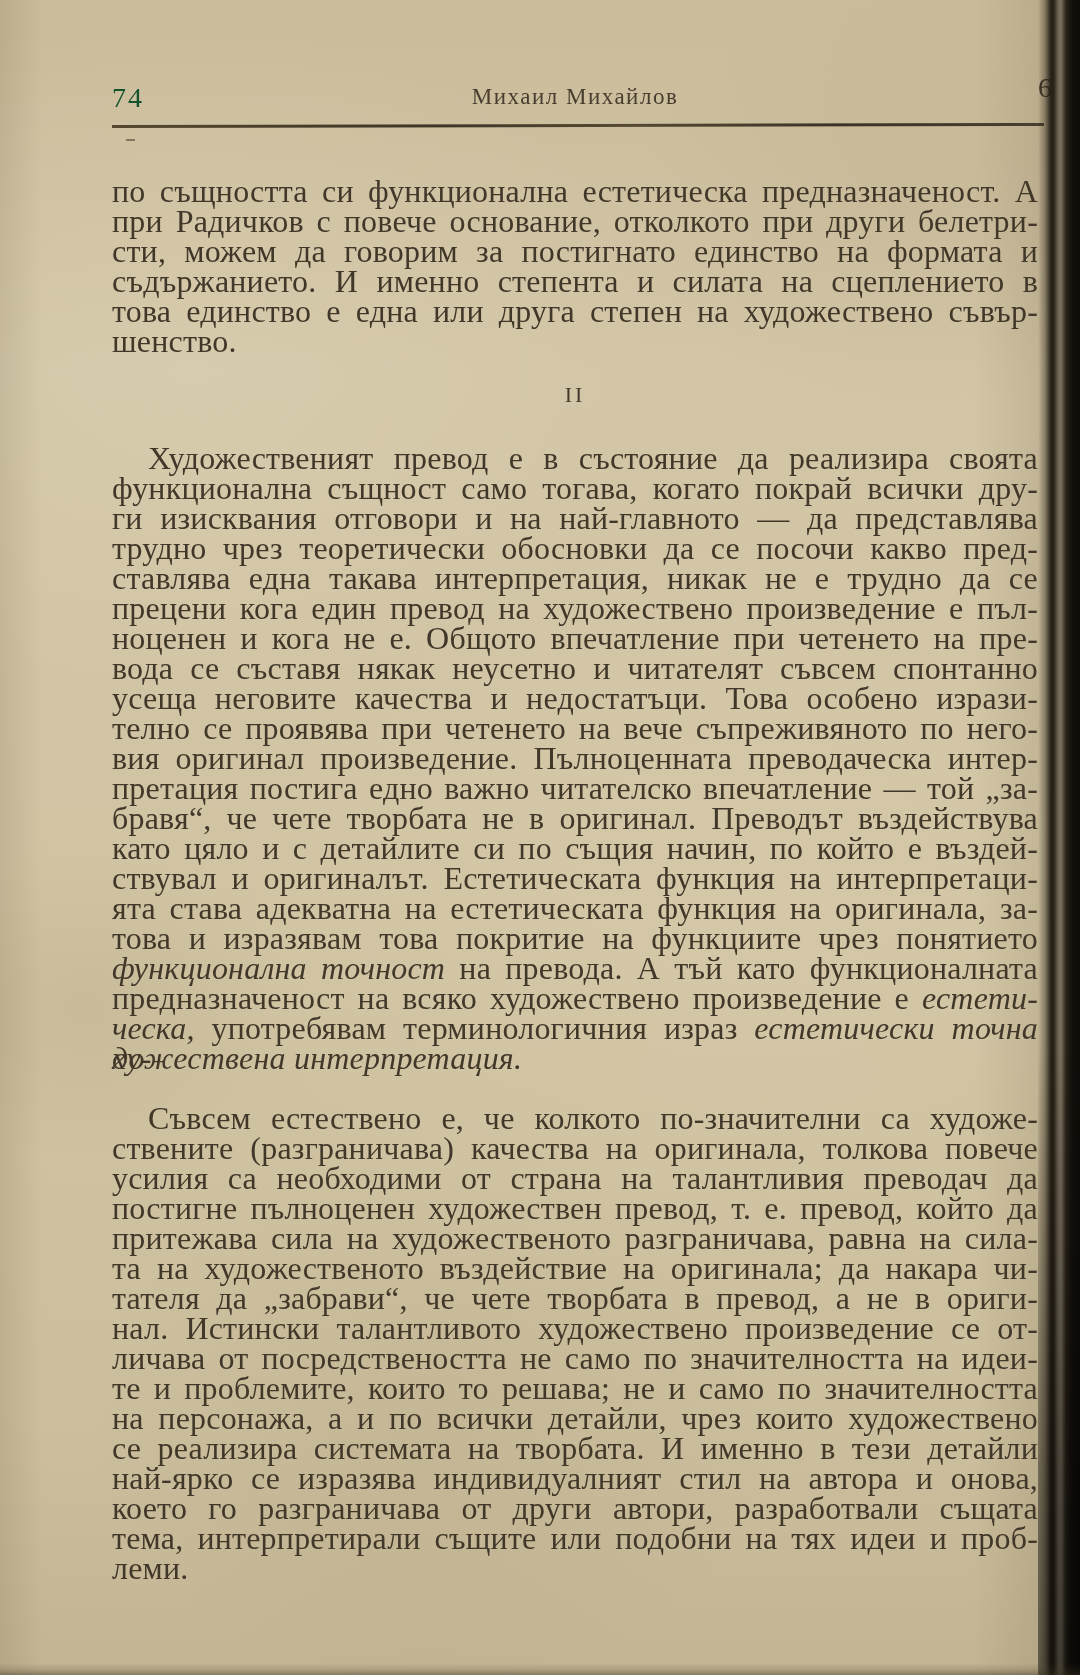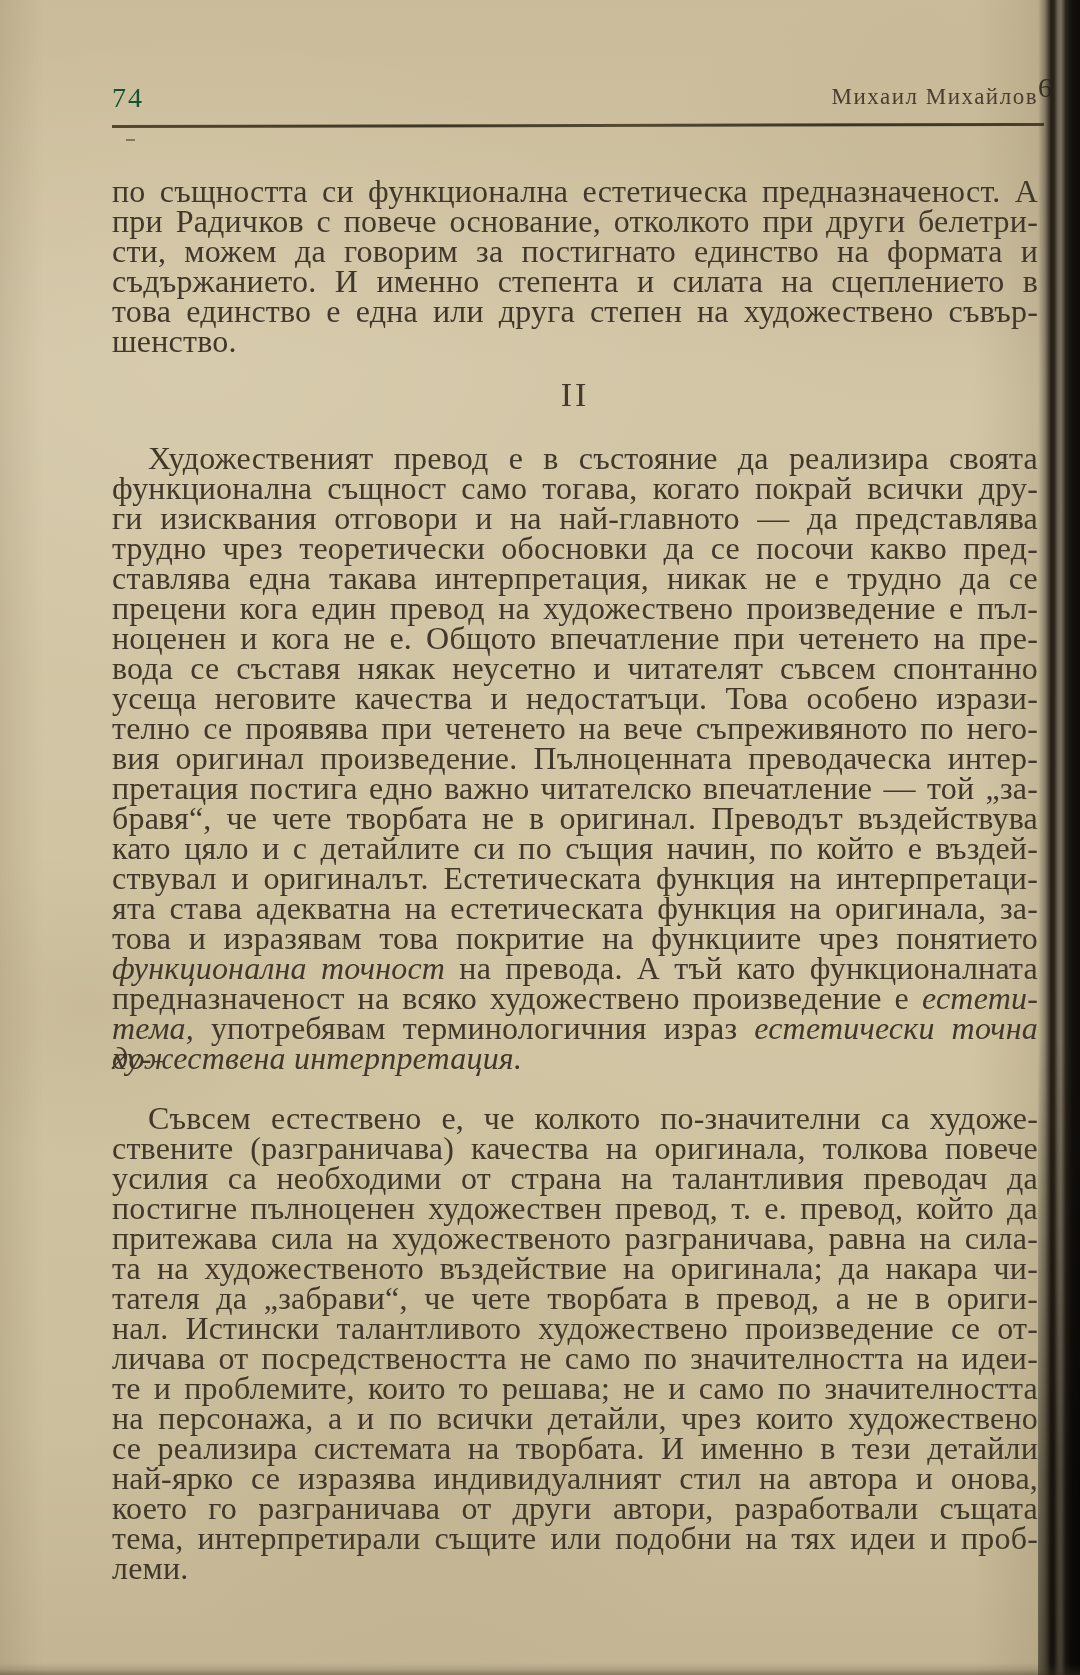--- a/index.html
+++ b/index.html
@@ -33,21 +33,21 @@
   }
   
   .bottom-edge{
     position:absolute;left:0;bottom:0;width:100%;height:12px;
     background:linear-gradient(180deg, rgba(72,61,40,0) 0%, rgba(72,61,40,.18) 55%, rgba(60,50,33,.45) 100%);
   }
   .header-num{position:absolute;font-size:28px;color:#14532d;}
   .page-number{left:112px;top:82px;letter-spacing:2px;}
   .corner-number{left:1038px;top:72px;color:#3d342a;}
   .running-title{
-    position:absolute;left:112px;top:84px;width:926px;text-align:right;
+    position:absolute;left:112px;top:84px;width:926px;text-align:center;
     font-size:23px;color:#483d2e;letter-spacing:1.5px;
   }
   .header-rule{
     position:absolute;left:112px;top:124px;width:932px;height:2.5px;
     background:linear-gradient(90deg,#55482f 0%, #3f3526 35%, #564a33 55%, #3c3326 78%, #4a3f2e 100%);
     transform:rotate(-0.12deg);
   }
   .stray-dash{
     position:absolute;left:126px;top:139px;width:9px;height:2px;background:rgba(70,58,40,.55);
   }
@@ -56,21 +56,21 @@
     font-size:32px;line-height:30px;color:#42382a;
     letter-spacing:.2px;
   }
   .para .ln{text-align:justify;text-align-last:justify;height:30px;overflow:visible;}
   .para .ln.last{text-align-last:left;}
   .para.indent .ln:first-child{text-indent:36px;}
   .it{font-style:italic;margin-top:6px;}
   #p1{top:176px;}
   .section-heading{
     position:absolute;left:112px;top:380px;width:926px;text-align:center;
-    font-size:34px;line-height:30px;color:#453a2b;letter-spacing:3px;
+    font-size:22px;line-height:30px;color:#453a2b;letter-spacing:3px;
   }
   #p2{top:443px;}
   #p3{top:1103px;}
 </style>
 </head>
 <body>
 
 <div class="paper"></div>
 
 <div class="page-number header-num">74</div>
@@ -101,21 +101,21 @@
     <div class="ln"><span>телно се проявява при четенето на вече съпреживяното по него-</span></div>
     <div class="ln"><span>вия оригинал произведение. Пълноценната преводаческа интер-</span></div>
     <div class="ln"><span>претация постига едно важно читателско впечатление — той „за-</span></div>
     <div class="ln"><span>бравя“, че чете творбата не в оригинал. Преводът въздействува</span></div>
     <div class="ln"><span>като цяло и с детайлите си по същия начин, по който е въздей-</span></div>
     <div class="ln"><span>ствувал и оригиналът. Естетическата функция на интерпретаци-</span></div>
     <div class="ln"><span>ята става адекватна на естетическата функция на оригинала, за-</span></div>
     <div class="ln"><span>това и изразявам това покритие на функциите чрез понятието</span></div>
     <div class="ln"><span class="it">функционална точност</span><span> на превода. А тъй като функционалната</span></div>
     <div class="ln"><span>предназначеност на всяко художествено произведение е </span><span class="it">естети-</span></div>
-    <div class="ln"><span class="it">тема,</span><span> употребявам терминологичния израз </span><span class="it">естетически точна ху-</span></div>
+    <div class="ln"><span class="it">ческа,</span><span> употребявам терминологичния израз </span><span class="it">естетически точна ху-</span></div>
     <div class="ln last"><span class="it">дожествена интерпретация.</span></div>
   </div>
 <div class="para indent" id="p3">
     <div class="ln"><span>Съвсем естествено е, че колкото по-значителни са художе-</span></div>
     <div class="ln"><span>ствените (разграничава) качества на оригинала, толкова повече</span></div>
     <div class="ln"><span>усилия са необходими от страна на талантливия преводач да</span></div>
     <div class="ln"><span>постигне пълноценен художествен превод, т. е. превод, който да</span></div>
     <div class="ln"><span>притежава сила на художественото разграничава, равна на сила-</span></div>
     <div class="ln"><span>та на художественото въздействие на оригинала; да накара чи-</span></div>
     <div class="ln"><span>тателя да „забрави“, че чете творбата в превод, а не в ориги-</span></div>

